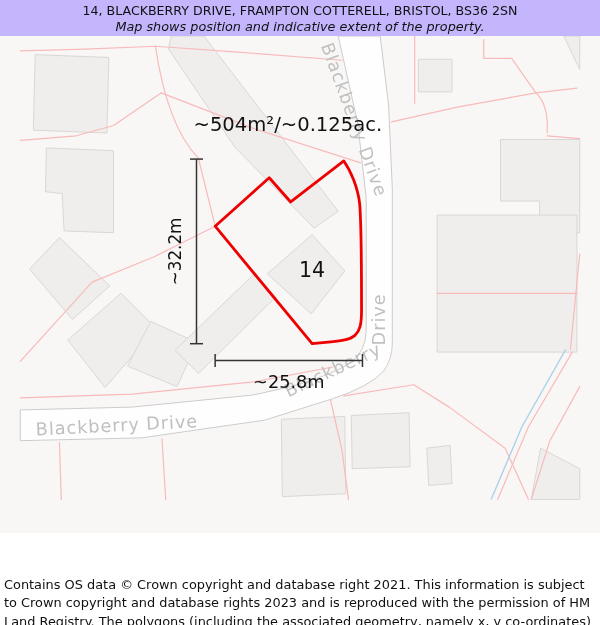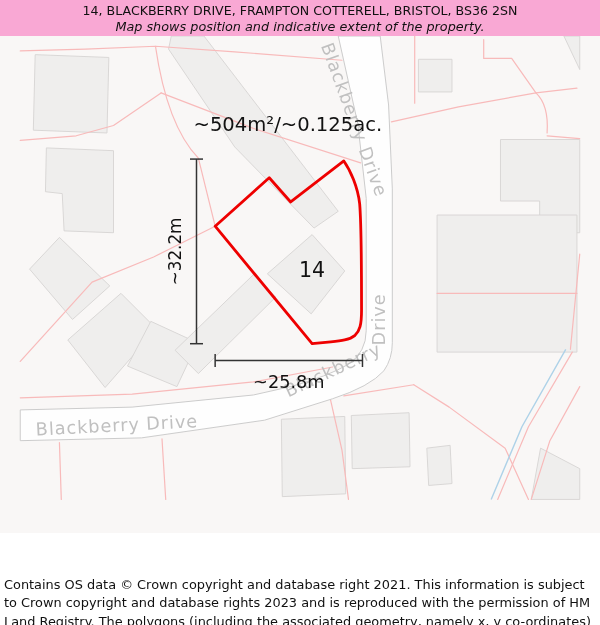--- a/index.html
+++ b/index.html
@@ -1,17 +1,17 @@
 <!DOCTYPE html>
 <html><head>
 <meta charset="utf-8">
 <style>
   html,body{margin:0;padding:0;background:#ffffff;}
   body{width:600px;height:625px;font-family:"DejaVu Sans","Liberation Sans",sans-serif;color:#111;overflow:hidden;}
-  .header{width:600px;height:36px;background:#f9a8d4;text-align:center;padding-top:3px;box-sizing:border-box;}
+  .header{width:600px;height:36px;background:#c4b5fd;text-align:center;padding-top:3px;box-sizing:border-box;}
   .header .t1{font-size:12.6px;line-height:16px;color:#111;white-space:nowrap;}
   .header .t2{font-size:12.8px;line-height:16px;color:#111;white-space:nowrap;font-style:italic;}
   .map{position:relative;width:600px;height:497px;background:#f9f7f6;}
   .map svg{display:block;}
   .footer{width:600px;height:92px;background:#ffffff;box-sizing:border-box;padding:3px 4px 0 4px;}
   .footer .txt{font-size:12.9px;line-height:18.4px;color:#111;margin-top:40px;}
   
   .bld{fill:#efeeed;stroke:#d7d5d4;stroke-width:1;}
   .pink{fill:none;stroke:#f8baba;stroke-width:1.3;stroke-linejoin:round;stroke-linecap:round;}
   .road{fill:#fefefe;stroke:#c8c8c8;stroke-width:1;stroke-linejoin:round;}

